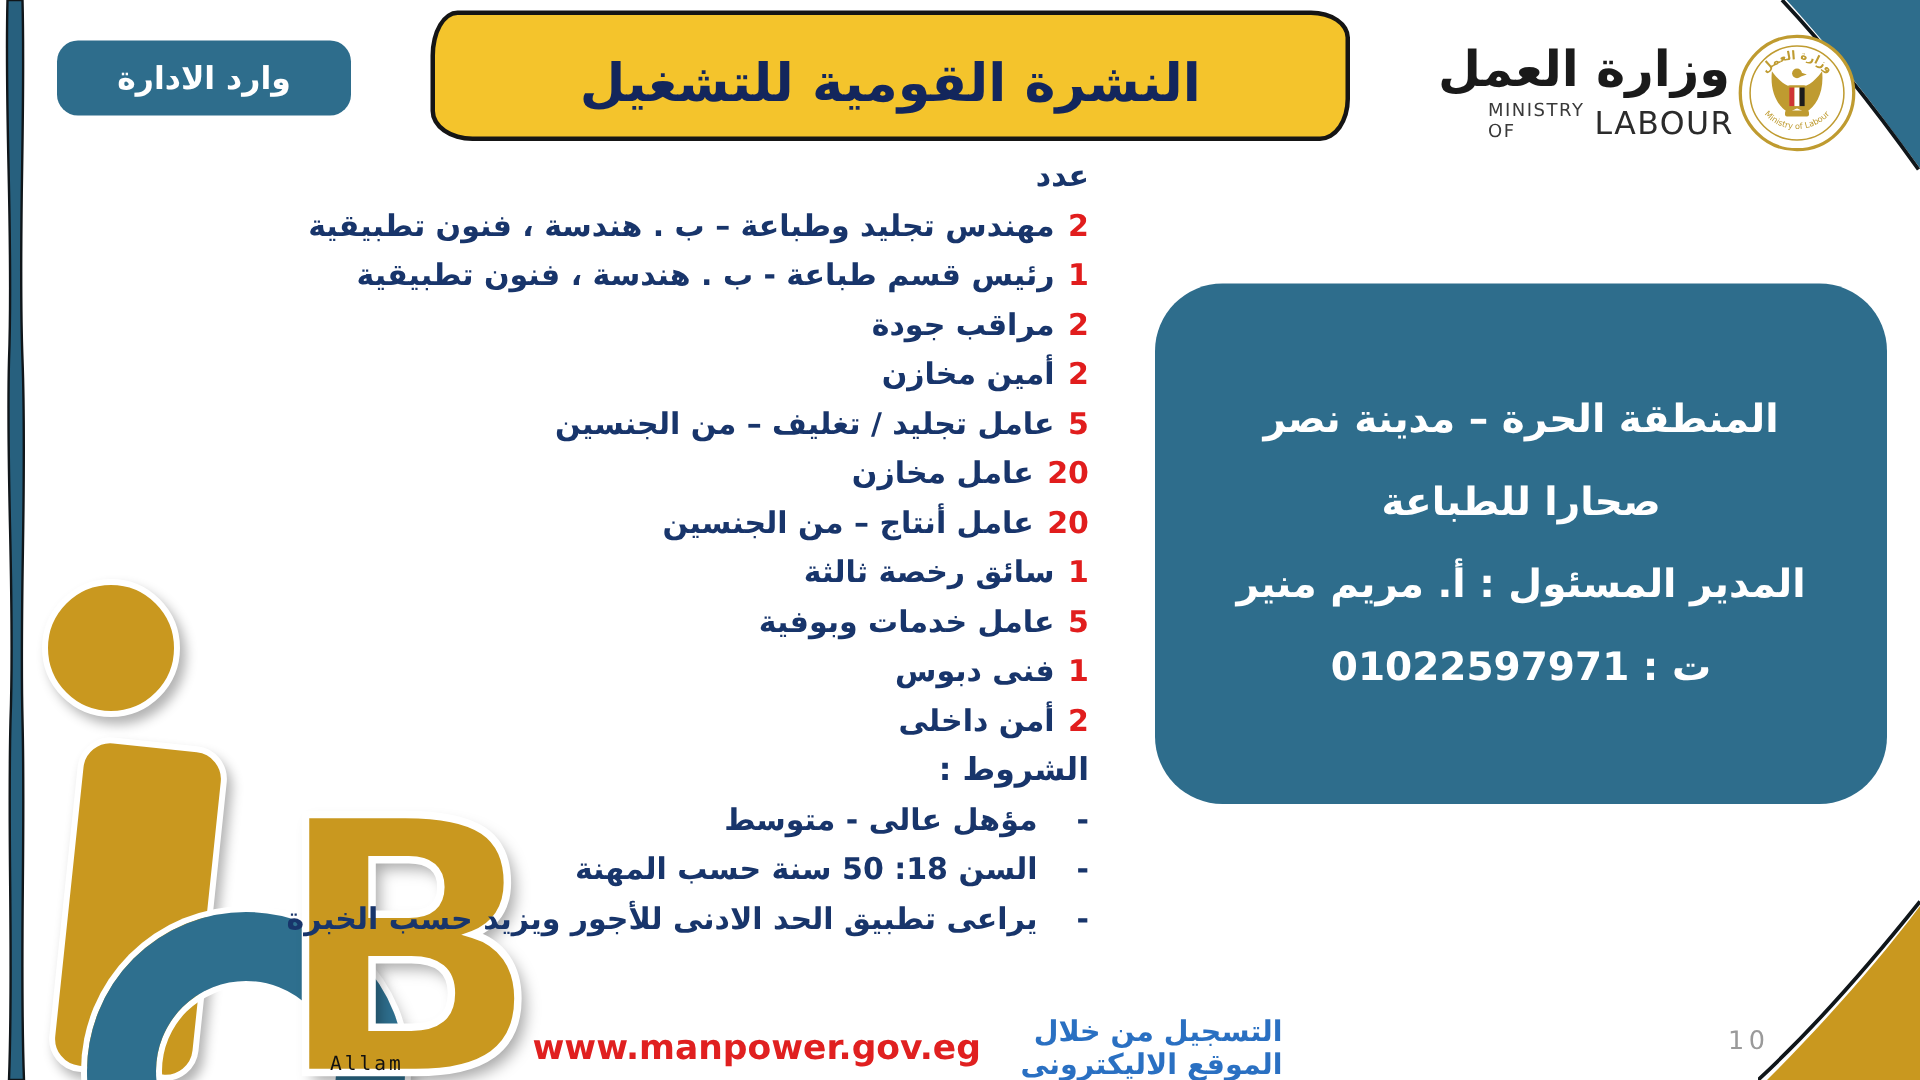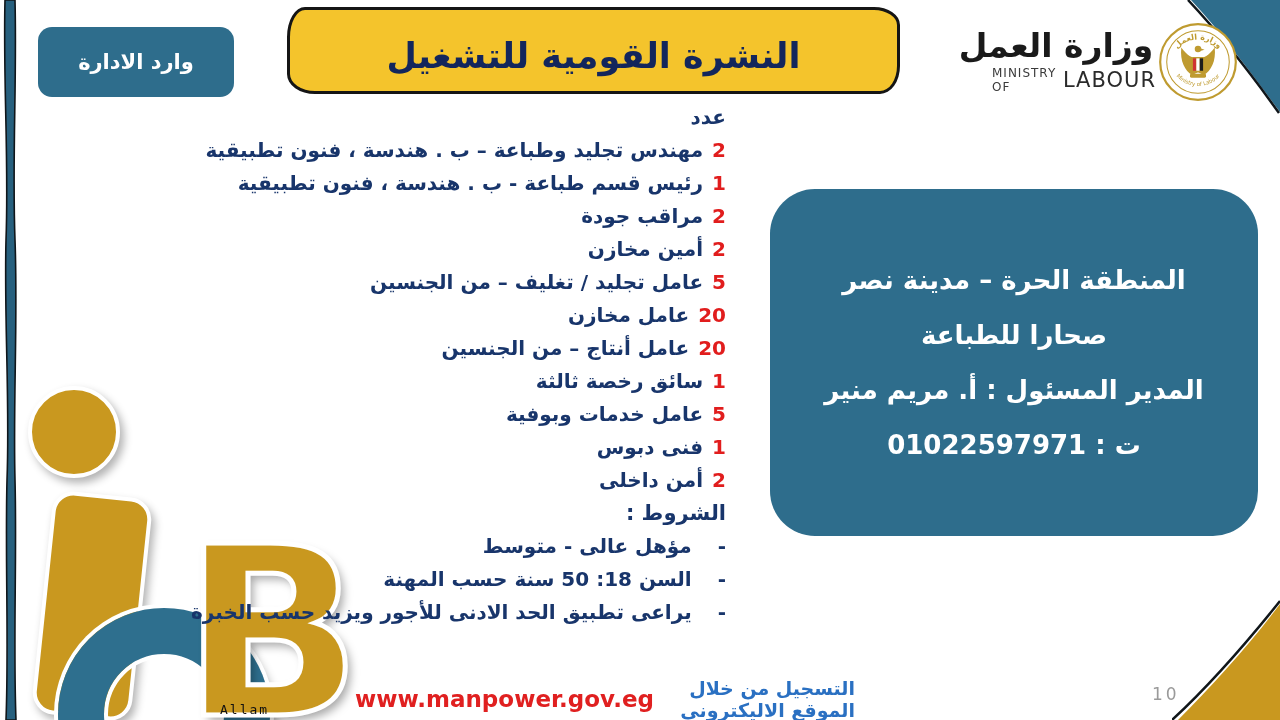--- a/index.html
+++ b/index.html
@@ -18,34 +18,34 @@
   .jl-stem { position:absolute; left:42px;  top:494px; width:100px; height:224px; border-radius:22px;
              background:#c9981f; border:4px solid #fff; transform:rotate(6deg);
              box-shadow:4px 5px 8px rgba(0,0,0,.30); }
   .jl-o    { position:absolute; left:58px;  top:608px; width:212px; height:212px; border-radius:50%;
              border:46px solid #2e6f8e; background:transparent;
              box-shadow:0 0 0 4px #fff, 6px 7px 10px rgba(0,0,0,.30), inset 0 0 0 4px #fff; }
   .jl-b    { position:absolute; left:182px; top:516px; font-size:236px; line-height:1; font-weight:bold;
              color:#c9981f; -webkit-text-stroke:5px #ffffff; text-shadow:5px 6px 10px rgba(0,0,0,.35); }
 
   
-  .btn-incoming { position:absolute; left:38px; top:27px; width:196px; height:70px; z-index:4;
+  .btn-incoming { position:absolute; left:38px; top:27px; width:196px; height:50px; z-index:4;
                   background:#2e6d8c; border-radius:14px; display:flex; align-items:center; justify-content:center; }
   .btn-incoming span { color:#fff; font-weight:bold; font-size:21px; direction:rtl; }
 
   .banner { position:absolute; left:287px; top:7px; width:613px; height:87px; z-index:4;
             background:#f4c42c; border:3px solid #151515;
             border-radius:18px 26px 20px 28px / 30px 18px 28px 20px;
             display:flex; align-items:center; justify-content:center; }
   .banner span { color:#13265c; font-weight:bold; font-size:35px; direction:rtl;margin-top:10px; }
 
   .ministry-text { position:absolute; left:956px; top:26px; width:200px; z-index:4;
                    display:flex; flex-direction:column; align-items:center; }
   .ministry-calligraphy { font-size:33px; font-weight:bold; color:#1a1a1a; direction:rtl; line-height:1.2; }
-  .ministry-english { display:flex; align-items:center; gap:6px; margin-top:0px;margin-left:36px; }
+  .ministry-english { display:flex; align-items:flex-end; gap:6px; margin-top:0px;margin-left:36px; }
   .ministry-english .small { font-size:12px; letter-spacing:1px; color:#3a3a3a; }
   .ministry-english .large { font-size:21px; color:#2b2b2b; letter-spacing:1px; }
 
   .seal { position:absolute; left:1158px; top:22px; z-index:4; }
 
   
   .jobs { position:absolute; left:100px; top:101px; width:626px; z-index:10;
           direction:rtl; text-align:right; color:#18356b; font-weight:bold; }
   .count-header { font-size:20px; line-height:33px; padding-left:2px; }
   .job-row  { line-height:33px; white-space:nowrap; font-size:20px; }

